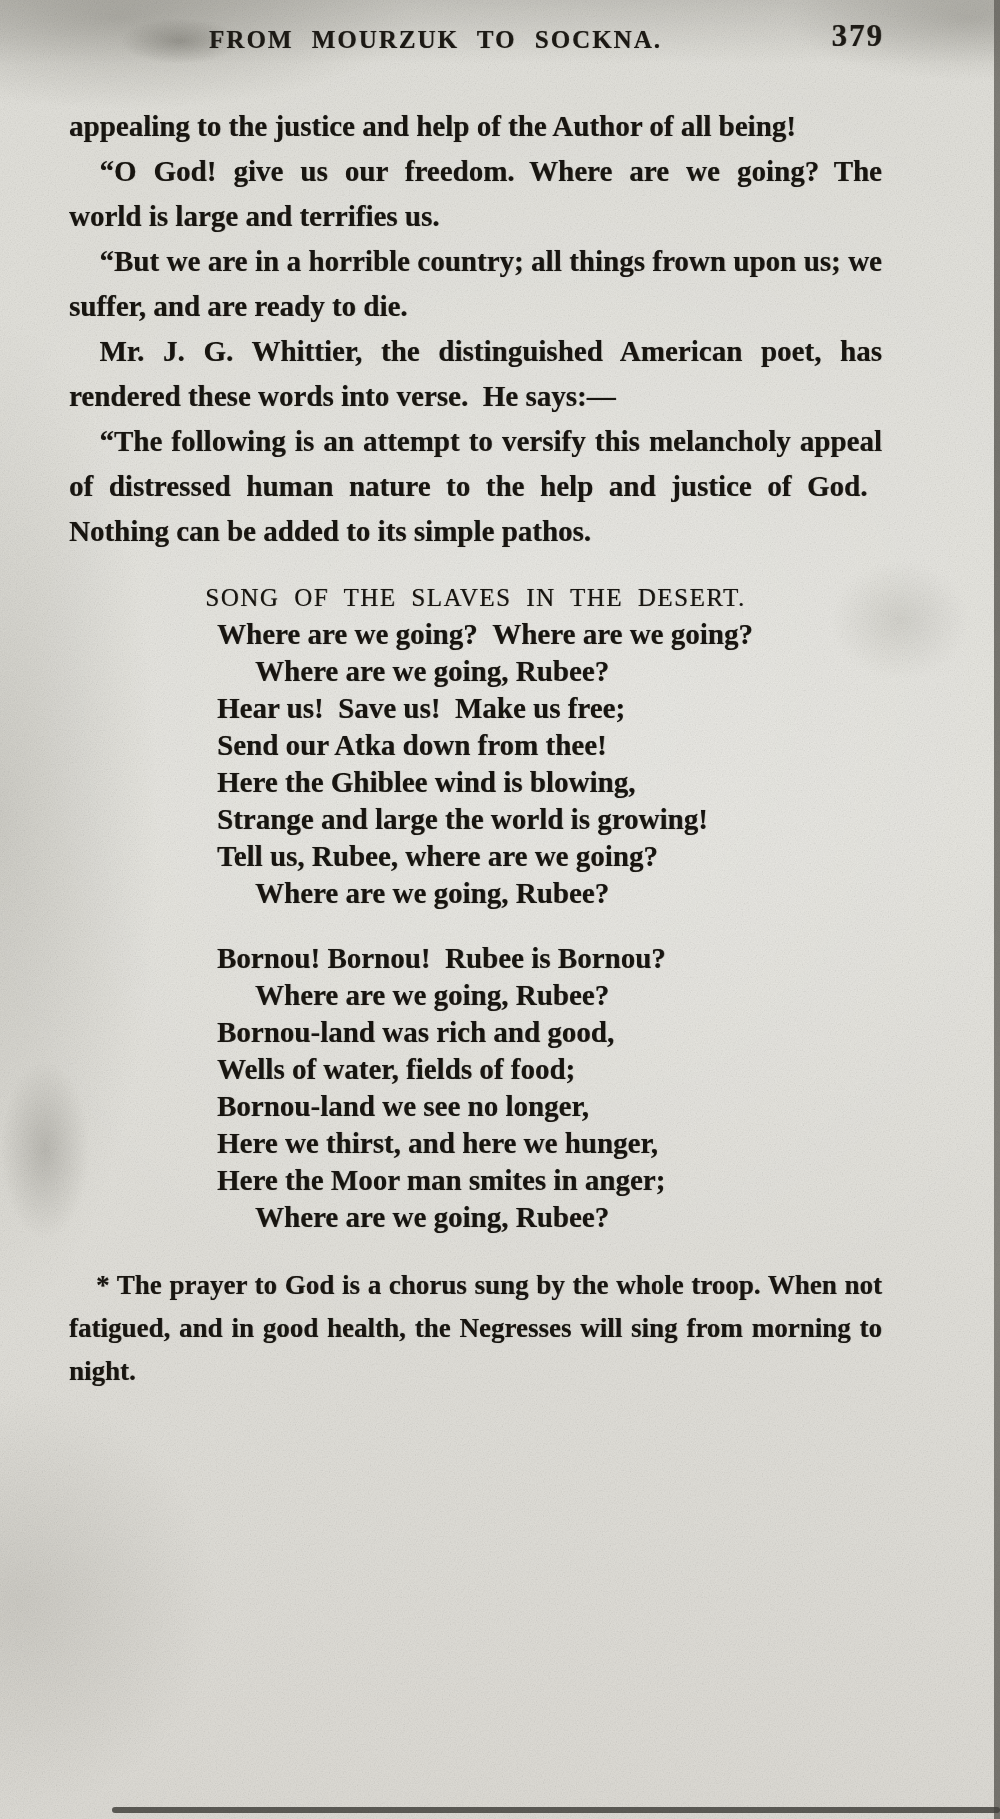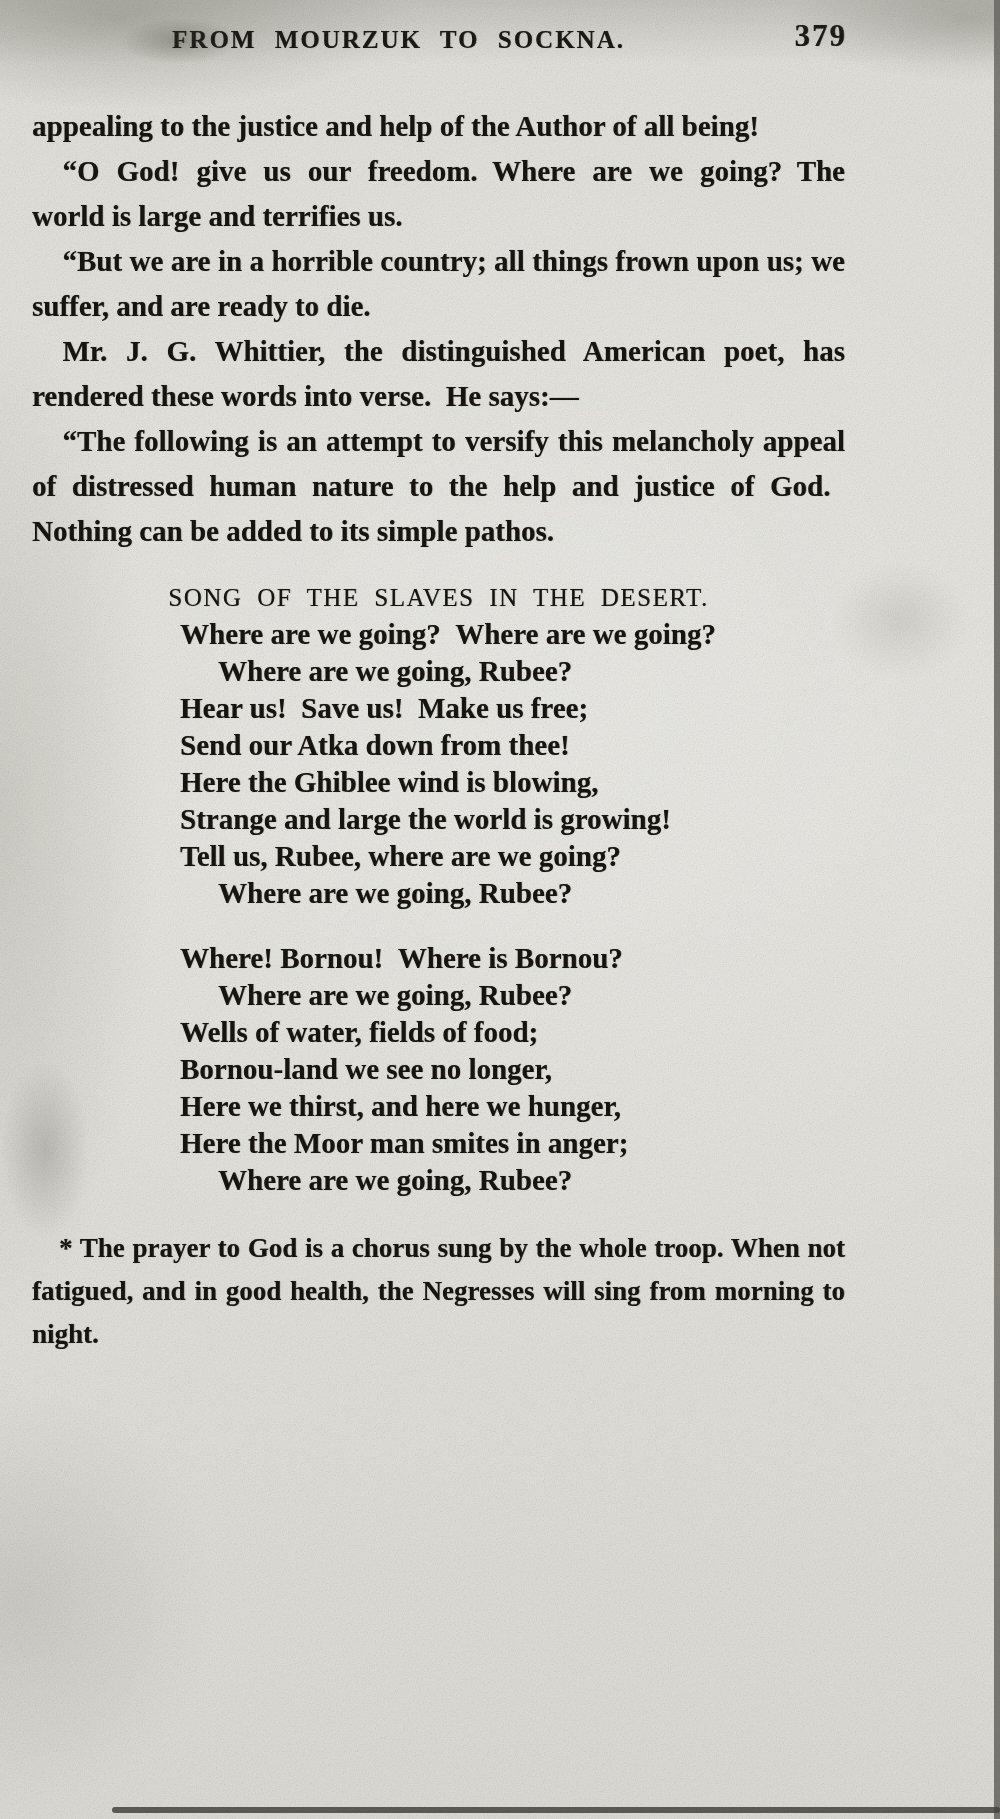--- a/index.html
+++ b/index.html
@@ -17,20 +17,21 @@
     background-color: var(--paper, #e3e2dd);
     background-image:
       radial-gradient(ellipse 420px 130px at 12% 1%, rgba(95,93,84,0.30), transparent 70%),
       radial-gradient(ellipse 260px 90px at 97% 1%, rgba(95,93,84,0.26), transparent 70%),
       radial-gradient(ellipse 220px 700px at 0% 45%, rgba(110,108,98,0.20), transparent 72%),
       radial-gradient(ellipse 280px 300px at 2% 88%, rgba(110,108,98,0.16), transparent 70%),
       radial-gradient(ellipse 820px 900px at 55% 38%, rgba(255,255,255,0.22), transparent 78%),
       linear-gradient(180deg, #e2e1db 0%, #e6e5df 45%, #dedcd6 100%);
     color: var(--ink, #181510);
     font-weight: 700;
+    padding-left: 37px;
   }
   .content {
     position: relative;
     width: 813px;
     margin-left: 32px;
     padding-top: 26px;
     text-shadow: 0.4px 0.4px 0.7px rgba(24,21,16,0.55);
   }
   .header { position: relative; height: 42px; }
   .header-title {
@@ -137,22 +138,23 @@
           <div class="poem-line">Where are we going? Where are we going?</div>
           <div class="poem-line indent">Where are we going, Rubee?</div>
           <div class="poem-line">Hear us! Save us! Make us free;</div>
           <div class="poem-line">Send our Atka down from thee!</div>
           <div class="poem-line">Here the Ghiblee wind is blowing,</div>
           <div class="poem-line">Strange and large the world is growing!</div>
           <div class="poem-line">Tell us, Rubee, where are we going?</div>
           <div class="poem-line indent">Where are we going, Rubee?</div>
         </div>
         <div class="stanza">
-          <div class="poem-line">Where! Bornou! Where is Bornou?</div>
+          <div class="poem-line">Bornou! Bornou! Rubee is Bornou?</div>
           <div class="poem-line indent">Where are we going, Rubee?</div>
+          <div class="poem-line">Bornou-land was rich and good,</div>
           <div class="poem-line">Wells of water, fields of food;</div>
           <div class="poem-line">Bornou-land we see no longer,</div>
           <div class="poem-line">Here we thirst, and here we hunger,</div>
           <div class="poem-line">Here the Moor man smites in anger;</div>
           <div class="poem-line indent">Where are we going, Rubee?</div>
         </div>
       </div>
 
     <div class="footnote">* The prayer to God is a chorus sung by the whole troop. When not fatigued, and in good health, the Negresses will sing from morning to night.</div>
 

